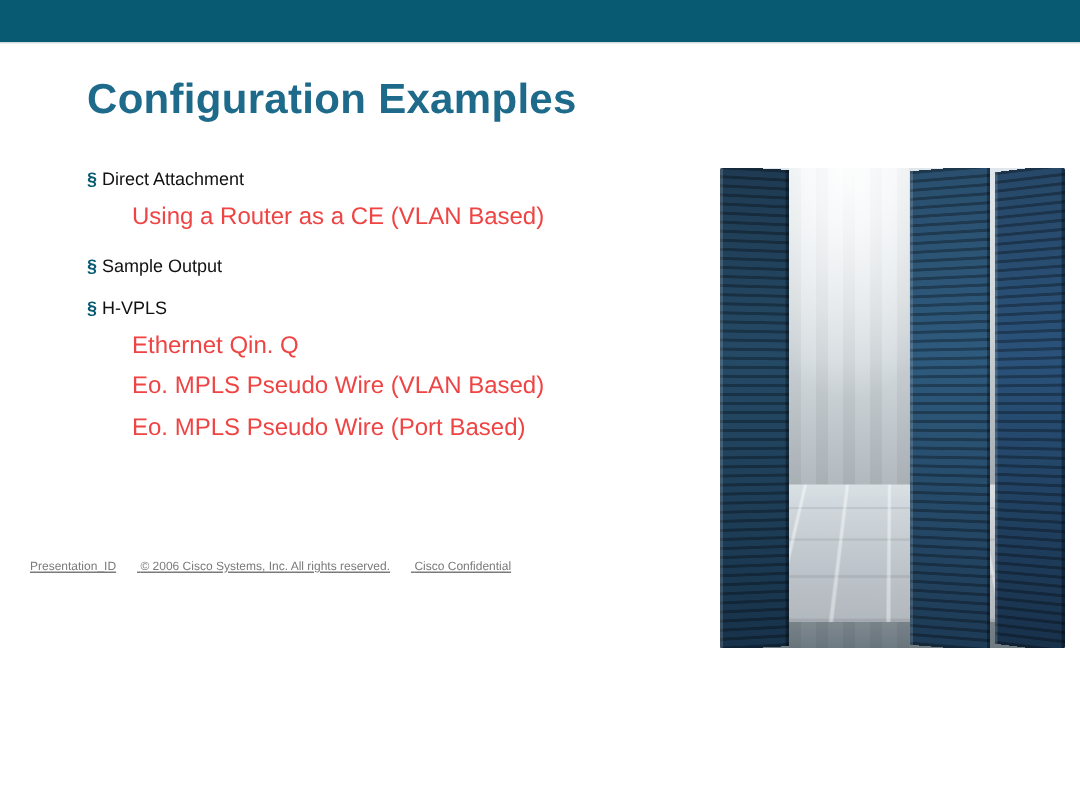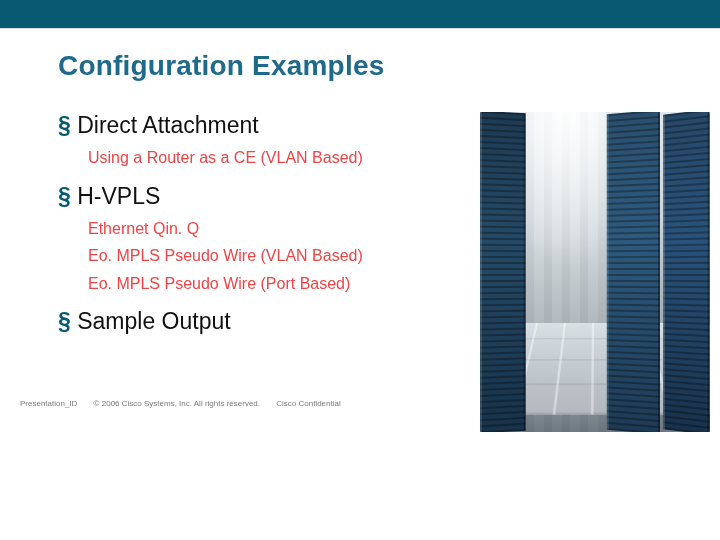--- a/index.html
+++ b/index.html
@@ -3,24 +3,24 @@
 <meta charset="utf-8">
 <style>
   * { margin: 0; padding: 0; box-sizing: border-box; }
   html, body { width: 720px; height: 540px; font-family: Arial, Helvetica, sans-serif; background: #fff; overflow: hidden; }
   .slide { position: relative; width: 720px; height: 408px; background: #fff; }
   .topbar { position: absolute; top: 0; left: 0; width: 720px; height: 28px; background: #075a72; }
   .topbar::after { content: ""; position: absolute; left: 0; bottom: -1px; width: 720px; height: 1px; background: #8aa; opacity: .4; }
   .title { position: absolute; top: 50px; left: 58px; font-size: 28px; font-weight: bold; color: #1e6a8a; letter-spacing: .2px; }
   .content { position: absolute; top: 112px; left: 58px; width: 420px; }
   .sec { margin-bottom: 14px; }
-  .sec-h { font-size: 23px; color: #111; margin-bottom: 8px; }
+  .sec-h { font-size: 12px; color: #111; margin-bottom: 8px; }
   .sec-h::before { content: "§ "; color: #075a72; font-weight: bold; }
   .sub { font-size: 16px; color: #ef4444; margin: 6px 0 6px 30px; line-height: 1.35; }
-  .footer { position: absolute; bottom: 0; left: 20px; font-size: 8px; color: #7a7a7a; }
+  .footer { position: absolute; bottom: 26px; left: 20px; font-size: 8px; color: #7a7a7a; text-decoration: underline; }
   .footer span { margin-right: 14px; }
   
   .photo { position: absolute; top: 112px; right: 10px; width: 230px; height: 320px; overflow: hidden; border-radius: 1px; }
   .photo .bg { position: absolute; inset: 0;
     background:
       linear-gradient(90deg, rgba(255,255,255,.25) 0 2px, transparent 2px 100%),
       linear-gradient(180deg, #dfe7ec 0%, #cfd7db 30%, #aab4ba 60%, #6f7a80 100%);
   }
   .rack { position: absolute; top: 0; bottom: 0; width: 46px;
     background:
@@ -61,27 +61,27 @@
   <div class="topbar"></div>
 
   <div class="title">Configuration Examples</div>
 
   <div class="content">
     <div class="sec">
       <div class="sec-h">Direct Attachment</div>
       <div class="sub">Using a Router as a CE (VLAN Based)</div>
     </div>
     <div class="sec">
+      <div class="sec-h">Sample Output</div>
+    </div>
+    <div class="sec">
       <div class="sec-h">H-VPLS</div>
       <div class="sub">Ethernet Qin. Q</div>
       <div class="sub">Eo. MPLS Pseudo Wire (VLAN Based)</div>
       <div class="sub">Eo. MPLS Pseudo Wire (Port Based)</div>
-    </div>
-    <div class="sec">
-      <div class="sec-h">Sample Output</div>
     </div>
   </div>
 
   <div class="photo">
     <div class="bg"></div>
     <div class="aisle"></div>
     <div class="floor"></div>
     <div class="rack r1"></div>
     <div class="rack r2"></div>
     <div class="rack r3"></div>

